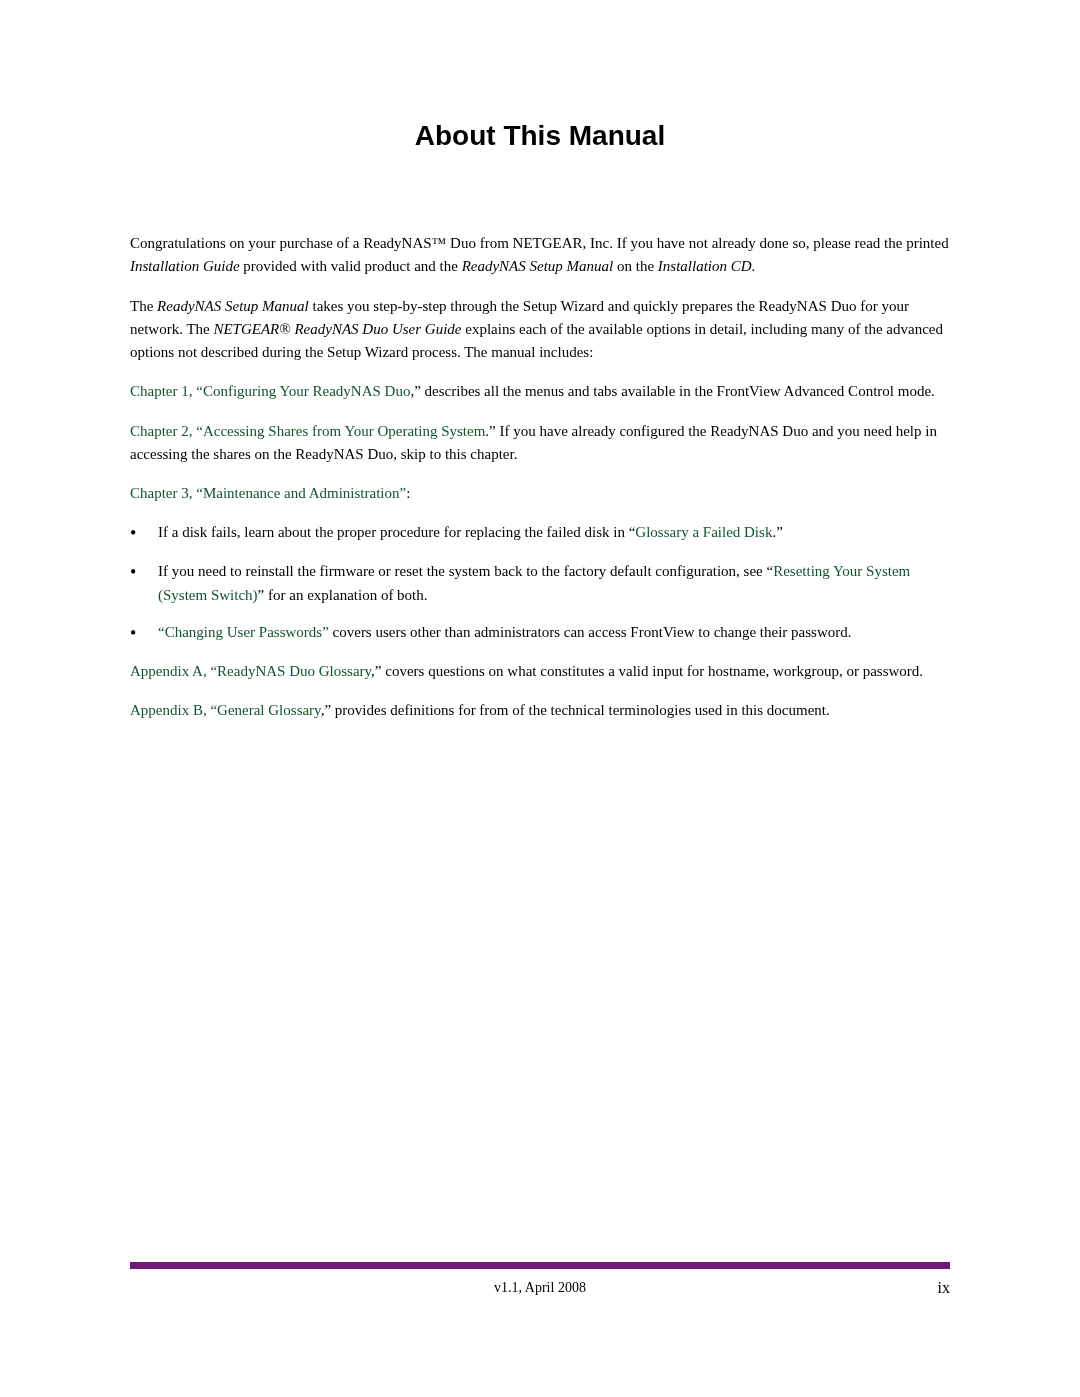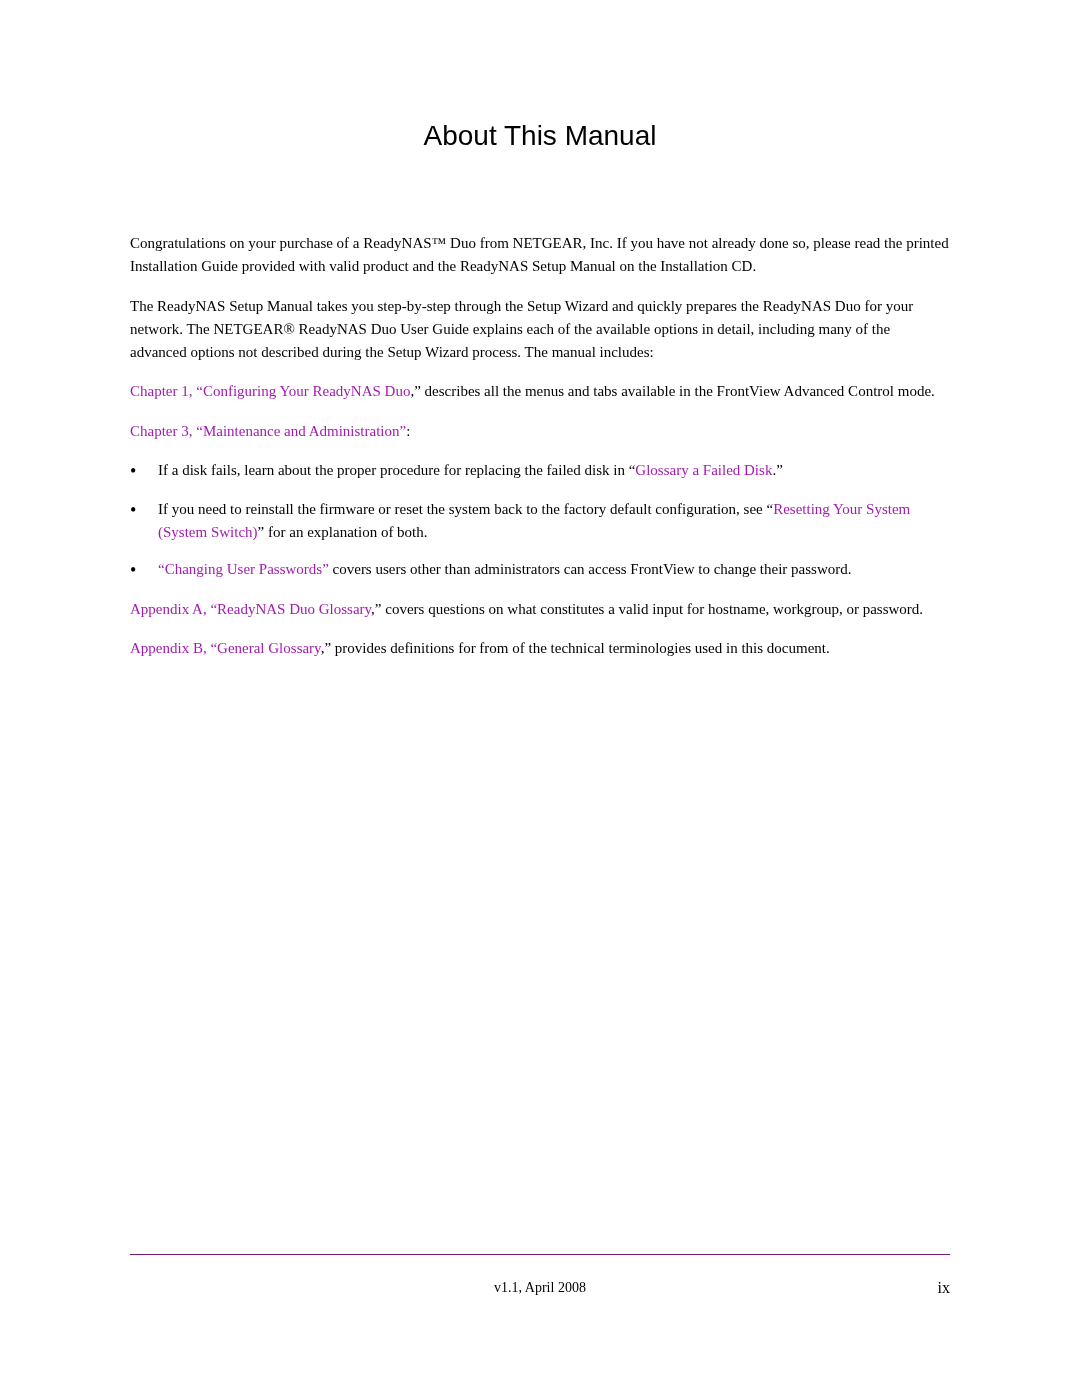--- a/index.html
+++ b/index.html
@@ -23,41 +23,42 @@
       min-height: 1397px;
       padding: 120px 130px 100px 130px;
       position: relative;
       display: flex;
       flex-direction: column;
     }
 
     .page-title {
       text-align: center;
       font-size: 28px;
-      font-weight: normal;
+      font-weight: bold;
       margin-bottom: 80px;
       font-family: Arial, Helvetica, sans-serif;
     }
 
     .content {
       flex: 1;
       line-height: 1.55;
     }
 
     .paragraph {
       margin-bottom: 16px;
       text-align: left;
     }
 
     .link {
-      color: #a21caf;
+      color: #14532d;
       text-decoration: none;
     }
 
     .italic {
+      font-style: italic;
     }
 
     .bullet-list {
       margin: 12px 0 12px 0;
       padding-left: 0;
       list-style: none;
     }
 
     .bullet-list li {
       display: flex;
@@ -72,22 +73,22 @@
       margin-top: 0;
       font-size: 18px;
       line-height: 1.4;
     }
 
     .bullet-text {
       flex: 1;
     }
 
     .footer {
-      border-top: 1px solid #701a75;
-      padding-top: 24px;
+      border-top: 7px solid #701a75;
+      padding-top: 10px;
       display: flex;
       justify-content: space-between;
       align-items: center;
       margin-top: auto;
     }
 
     .footer-version {
       flex: 1;
       text-align: center;
       font-size: 14px;
@@ -112,20 +113,23 @@
     </p>
 
     <p class="paragraph">
       <span>The </span><span class="italic">ReadyNAS Setup Manual</span><span> takes you step-by-step through the Setup Wizard and quickly prepares the ReadyNAS Duo for your network. The </span><span class="italic">NETGEAR® ReadyNAS Duo User Guide</span><span> explains each of the available options in detail, including many of the advanced options not described during the Setup Wizard process. The manual includes:</span>
     </p>
 
     <p class="paragraph">
       <a class="link" href="#"><span>Chapter 1, “Configuring Your ReadyNAS Duo</span></a><span>,” describes all the menus and tabs available in the FrontView Advanced Control mode.</span>
     </p>
 
+    <p class="paragraph">
+      <a class="link" href="#"><span>Chapter 2, “Accessing Shares from Your Operating System</span></a><span>.” If you have already configured the ReadyNAS Duo and you need help in accessing the shares on the ReadyNAS Duo, skip to this chapter.</span>
+    </p>
 
     <p class="paragraph">
       <a class="link" href="#"><span>Chapter 3, “Maintenance and Administration”</span></a><span>:</span>
     </p>
 
     <ul class="bullet-list">
       <li>
         <span class="bullet-dot">•</span>
         <span class="bullet-text">
           <span>If a disk fails, learn about the proper procedure for replacing the failed disk in “</span><a class="link" href="#"><span>Glossary a Failed Disk</span></a><span>.”</span>

